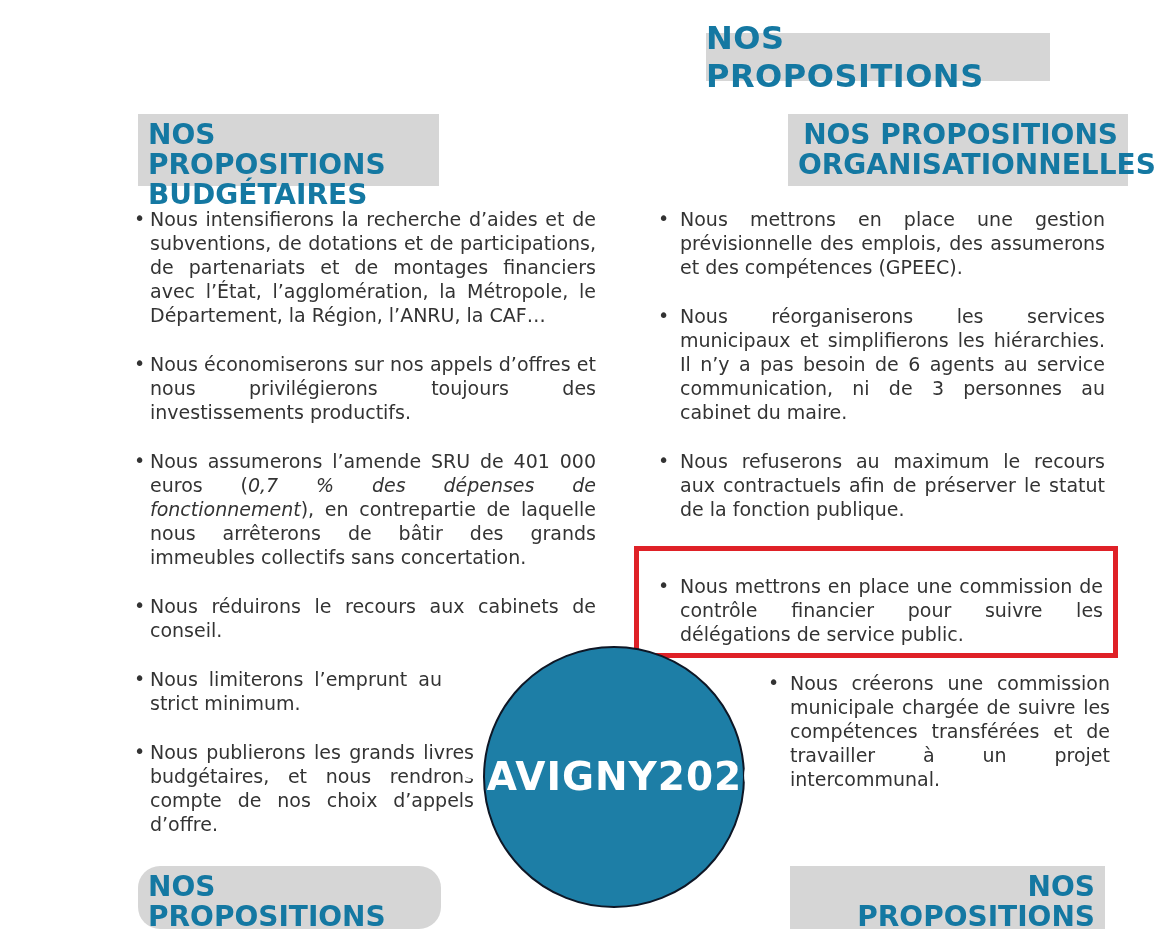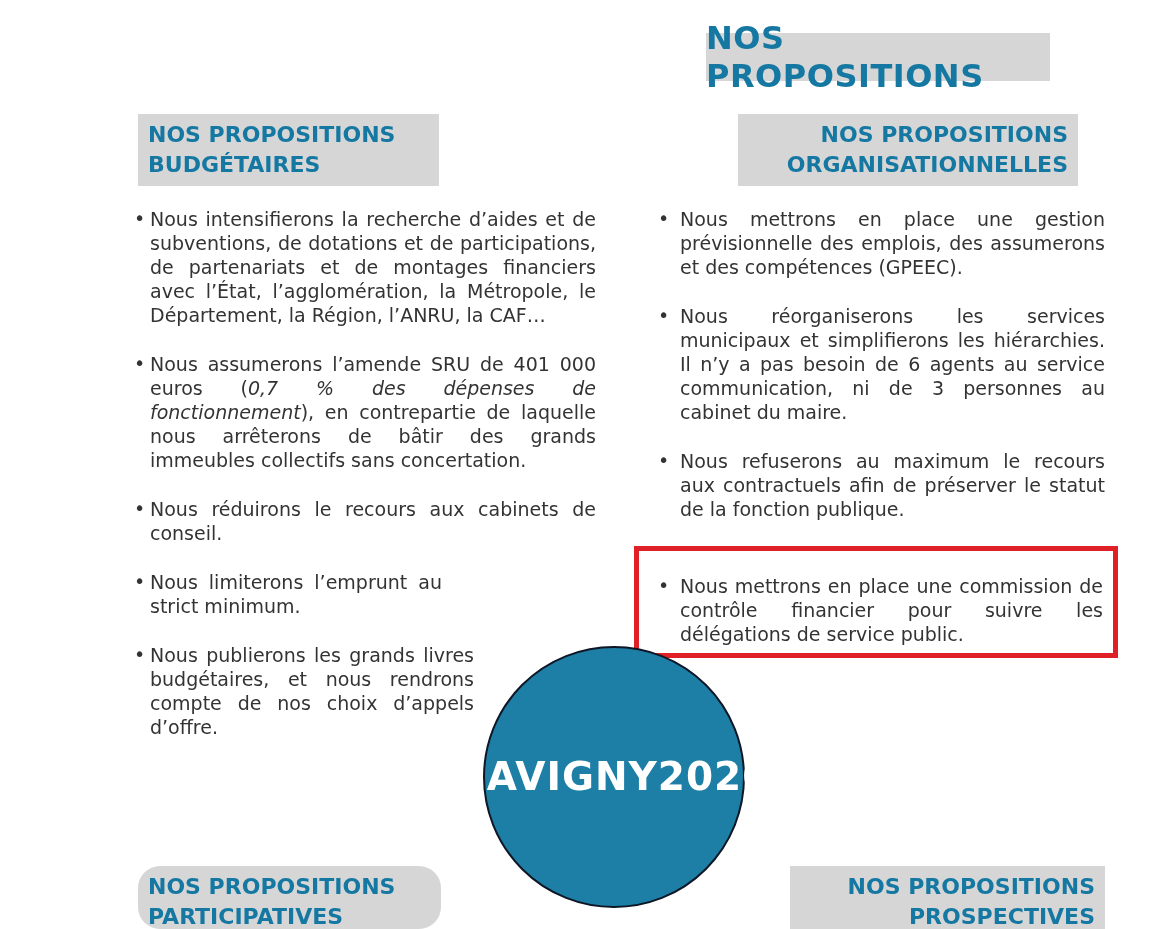--- a/index.html
+++ b/index.html
@@ -14,24 +14,24 @@
     background:var(--header-bg, #d6d6d6);
     color:var(--accent, #1478a2);
     font-weight:bold;
   }
   .main-title{
     left:706px; top:33px; width:344px; height:48px;
     font-size:32px; letter-spacing:.5px;
     display:flex; align-items:center; justify-content:center;
   }
   .col-title{
-    font-size:22px; line-height:30px; padding:6px 10px; height:72px;
+    font-size:28px; line-height:30px; padding:6px 10px; height:72px;
   }
   .title-budg{ left:138px; top:114px; width:301px; text-align:left; }
-  .title-org { left:738px; top:114px; width:340px; text-align:right; }
+  .title-org { left:788px; top:114px; width:340px; text-align:right; }
   .title-part{ left:138px; top:866px; width:303px; height:63px; text-align:left;border-radius:22px; }
   .title-pros{ left:790px; top:866px; width:315px; height:63px; text-align:right; }
 
   .col{
     position:absolute; top:207px;
     font-size:19px; line-height:24px; text-align:justify;
   }
   .col-left { left:133px; width:463px; }
   .col-right{ left:655px; width:450px; }
 
@@ -73,20 +73,23 @@
 <div class="gray-box main-title">NOS PROPOSITIONS</div>
 
 <div class="gray-box col-title title-budg">NOS PROPOSITIONS BUDGÉTAIRES</div>
 <div class="gray-box col-title title-org">NOS PROPOSITIONS ORGANISATIONNELLES</div>
 
 <div class="col col-left">
   <div class="bullet">
     <span>Nous intensifierons la recherche d’aides et de subventions, de dotations et de participations, de partenariats et de montages financiers avec l’État, l’agglomération, la Métropole, le Département, la Région, l’ANRU, la CAF…</span>
   </div>
   <div class="bullet">
+    <span>Nous économiserons sur nos appels d’offres et nous privilégierons toujours des investissements productifs.</span>
+  </div>
+  <div class="bullet">
     <span>Nous assumerons l’amende SRU de 401 000 euros (</span><span class="em">0,7 % des dépenses de fonctionnement</span><span>), en contrepartie de laquelle nous arrêterons de bâtir des grands immeubles collectifs sans concertation.</span>
   </div>
   <div class="bullet">
     <span>Nous réduirons le recours aux cabinets de conseil.</span>
   </div>
   <div class="bullet w290">
     <span>Nous limiterons l’emprunt au strict minimum.</span>
   </div>
   <div class="bullet w320">
     <span>Nous publierons les grands livres budgétaires, et nous rendrons compte de nos choix d’appels d’offre.</span>
@@ -101,20 +104,23 @@
     <span>Nous réorganiserons les services municipaux et simplifierons les hiérarchies. Il n’y a pas besoin de 6 agents au service communication, ni de 3 personnes au cabinet du maire.</span>
   </div>
   <div class="bullet">
     <span>Nous refuserons au maximum le recours aux contractuels afin de préserver le statut de la fonction publique.</span>
   </div>
   <div class="highlight-box">
     <div class="bullet">
       <span>Nous mettrons en place une commission de contrôle financier pour suivre les délégations de service public.</span>
     </div>
   </div>
+  <div class="bullet bullet-indent">
+    <span>Nous créerons une commission municipale chargée de suivre les compétences transférées et de travailler à un projet intercommunal.</span>
+  </div>
 </div>
 
 <div class="circle">
   <div>SAVIGNY</div>
   <div>2020</div>
 </div>
 
 <div class="gray-box col-title title-part">NOS PROPOSITIONS PARTICIPATIVES</div>
 <div class="gray-box col-title title-pros">NOS PROPOSITIONS PROSPECTIVES</div>
 

